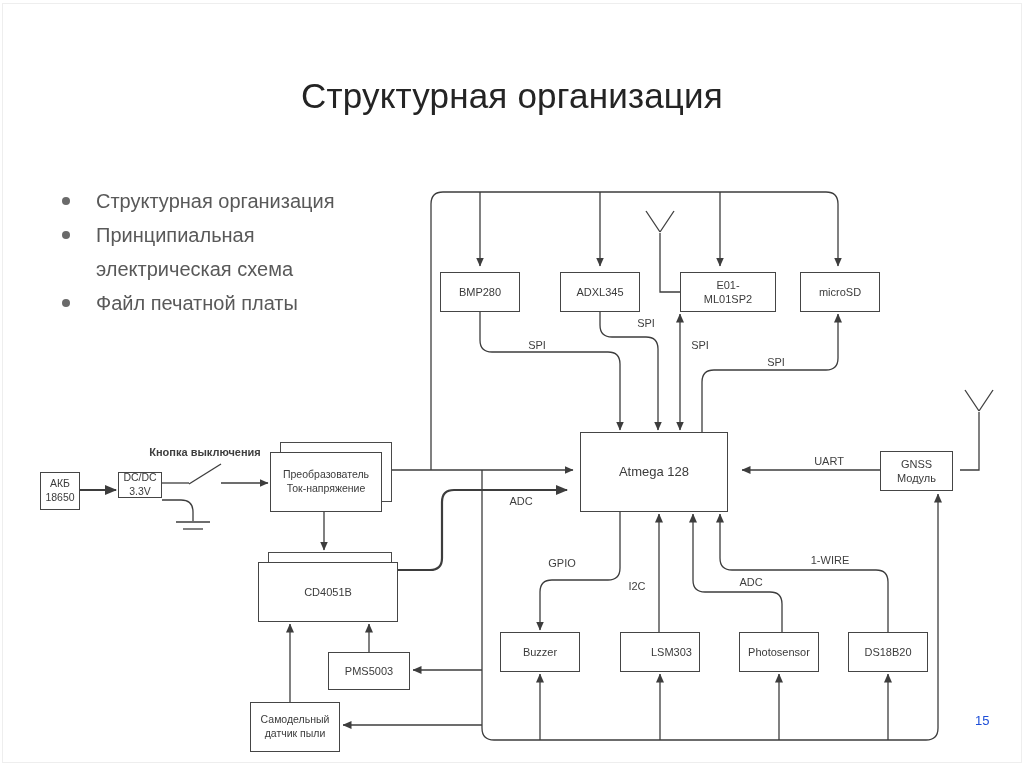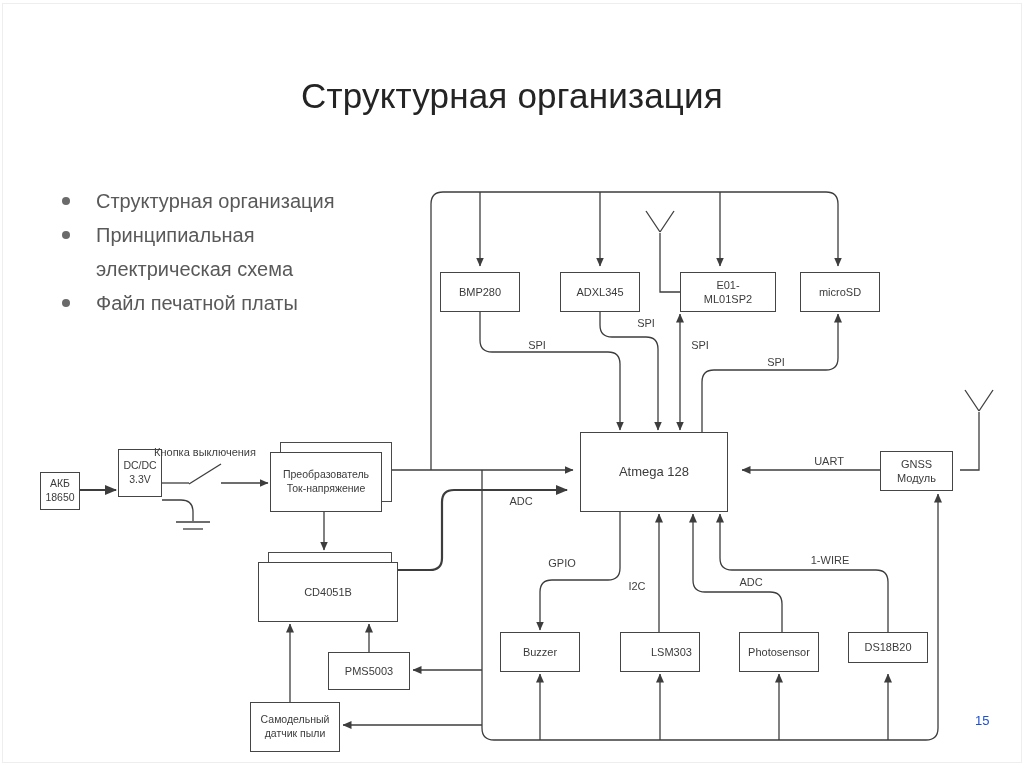--- a/index.html
+++ b/index.html
@@ -112,21 +112,21 @@
     </g>
   </svg>
 
   <div class="box shadow" style="left:280px;top:442px;width:112px;height:60px;"></div>
   <div class="box shadow" style="left:268px;top:552px;width:124px;height:60px;"></div>
 
   <div class="box small" style="left:40px;top:472px;width:40px;height:38px;">
     <span>АКБ</span>
     <span>18650</span>
   </div>
-  <div class="box small" style="left:118px;top:449px;width:44px;height:48px;">
+  <div class="box small" style="left:118px;top:472px;width:44px;height:26px;">
     <span>DC/DC</span>
     <span>3.3V</span>
   </div>
   <div class="box small" style="left:270px;top:452px;width:112px;height:60px;">
     <span>Преобразователь</span>
     <span>Ток-напряжение</span>
   </div>
   <div class="box" style="left:258px;top:562px;width:140px;height:60px;">
     <span>CD4051B</span>
   </div>
@@ -159,30 +159,30 @@
   </div>
   <div class="box" style="left:500px;top:632px;width:80px;height:40px;">
     <span>Buzzer</span>
   </div>
   <div class="box" style="left:620px;top:632px;width:80px;height:40px;padding-left:23px;">
     <span>LSM303</span>
   </div>
   <div class="box" style="left:739px;top:632px;width:80px;height:40px;">
     <span>Photosensor</span>
   </div>
-  <div class="box" style="left:848px;top:632px;width:80px;height:31px;">
+  <div class="box" style="left:848px;top:632px;width:80px;height:40px;">
     <span>DS18B20</span>
   </div>
 
   <div class="wlabel" style="left:537px;top:345px;">SPI</div>
   <div class="wlabel" style="left:646px;top:323px;">SPI</div>
   <div class="wlabel" style="left:700px;top:345px;">SPI</div>
   <div class="wlabel" style="left:776px;top:362px;">SPI</div>
   <div class="wlabel" style="left:829px;top:461px;">UART</div>
   <div class="wlabel" style="left:521px;top:501px;">ADC</div>
   <div class="wlabel" style="left:562px;top:563px;">GPIO</div>
   <div class="wlabel" style="left:637px;top:586px;">I2C</div>
   <div class="wlabel" style="left:751px;top:582px;">ADC</div>
   <div class="wlabel" style="left:830px;top:560px;">1-WIRE</div>
-  <div class="wlabel" style="left:205px;top:452px;">Кнопка выключения</div>
+  <div class="wlabel" style="left:205px;top:452px;font-weight:bold;">Кнопка выключения</div>
 
   <div class="page-number">15</div>
 </div>
 
 </body></html>

